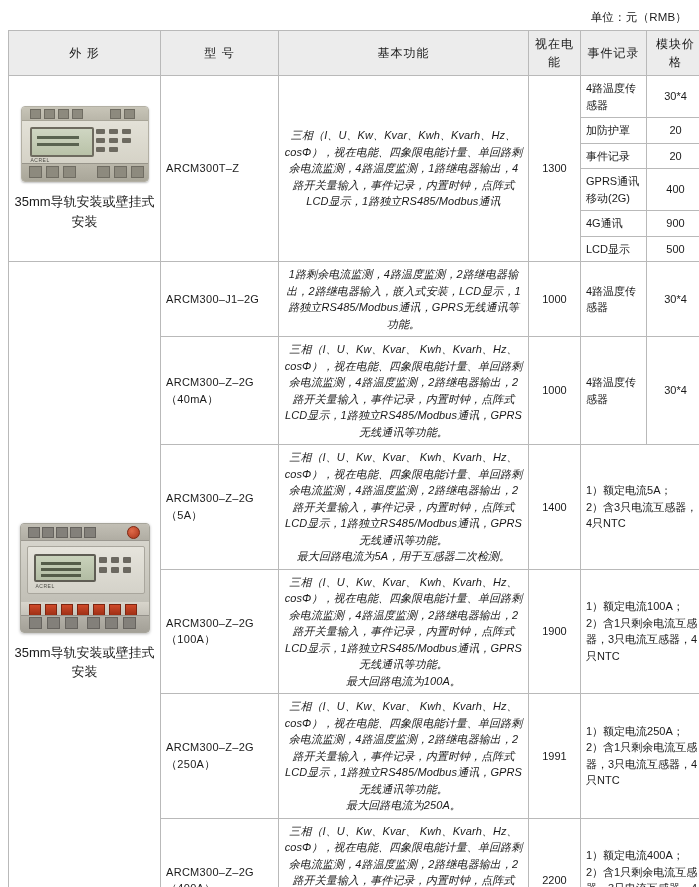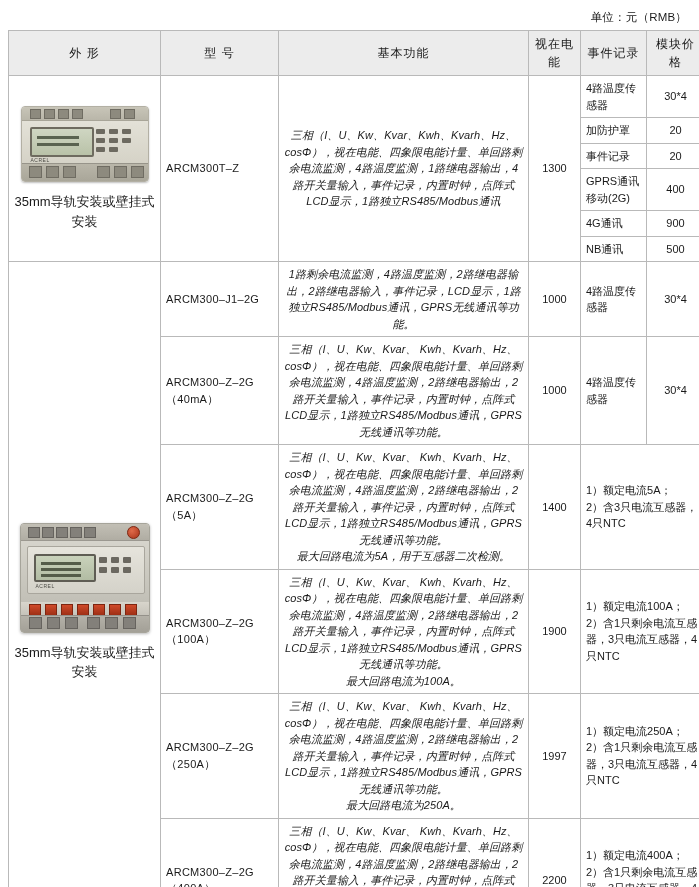--- a/index.html
+++ b/index.html
@@ -286,21 +286,21 @@
       </tr>
       <tr>
         <td class="opt-cell">GPRS通讯移动(2G)</td>
         <td class="mprice-cell">400</td>
       </tr>
       <tr>
         <td class="opt-cell">4G通讯</td>
         <td class="mprice-cell">900</td>
       </tr>
       <tr>
-        <td class="opt-cell">NB通讯</td>
+        <td class="opt-cell">LCD显示</td>
         <td class="mprice-cell">500</td>
       </tr>
 
       <tr>
         <td class="shape-cell" rowspan="6">
           <div class="device devB">
             <div class="btop"></div>
             <span class="bt" style="left:7px"></span>
             <span class="bt" style="left:21px"></span>
             <span class="bt" style="left:35px"></span>
@@ -333,21 +333,21 @@
                 <i style="left:26px"></i>
                 <i style="left:44px"></i>
               <i style="left:66px"></i>
                 <i style="left:84px"></i>
                 <i style="left:102px"></i>
             </div>
           </div>
           <div class="shape-caption">35mm导轨安装或壁挂式安装</div>
         </td>
         <td class="model-cell">ARCM300–J1–2G</td>
-        <td class="func-cell">1路剩余电流监测，4路温度监测，2路继电器输出，2路继电器输入，事件记录，LCD显示，1路独立RS485/Modbus通讯，GPRS无线通讯等功能。</td>
+        <td class="func-cell">1路剩余电流监测，4路温度监测，2路继电器输出，2路继电器输入，嵌入式安装，LCD显示，1路独立RS485/Modbus通讯，GPRS无线通讯等功能。</td>
         <td class="price-cell">1000</td>
         <td class="opt-cell">4路温度传感器</td>
         <td class="mprice-cell">30*4</td>
       </tr>
       <tr>
         <td class="model-cell">ARCM300–Z–2G<br>（40mA）</td>
         <td class="func-cell">三相（I、U、Kw、Kvar、 Kwh、Kvarh、Hz、cosΦ），视在电能、四象限电能计量、单回路剩余电流监测，4路温度监测，2路继电器输出，2路开关量输入，事件记录，内置时钟，点阵式LCD显示，1路独立RS485/Modbus通讯，GPRS无线通讯等功能。</td>
         <td class="price-cell">1000</td>
         <td class="opt-cell">4路温度传感器</td>
         <td class="mprice-cell">30*4</td>
@@ -360,21 +360,21 @@
       </tr>
       <tr>
         <td class="model-cell">ARCM300–Z–2G<br>（100A）</td>
         <td class="func-cell">三相（I、U、Kw、Kvar、 Kwh、Kvarh、Hz、cosΦ），视在电能、四象限电能计量、单回路剩余电流监测，4路温度监测，2路继电器输出，2路开关量输入，事件记录，内置时钟，点阵式LCD显示，1路独立RS485/Modbus通讯，GPRS无线通讯等功能。<br>最大回路电流为100A。</td>
         <td class="price-cell">1900</td>
         <td class="opt-cell" colspan="2">1）额定电流100A；<br>2）含1只剩余电流互感器，3只电流互感器，4只NTC</td>
       </tr>
       <tr>
         <td class="model-cell">ARCM300–Z–2G<br>（250A）</td>
         <td class="func-cell">三相（I、U、Kw、Kvar、 Kwh、Kvarh、Hz、cosΦ），视在电能、四象限电能计量、单回路剩余电流监测，4路温度监测，2路继电器输出，2路开关量输入，事件记录，内置时钟，点阵式LCD显示，1路独立RS485/Modbus通讯，GPRS无线通讯等功能。<br>最大回路电流为250A。</td>
-        <td class="price-cell">1997</td>
+        <td class="price-cell">1991</td>
         <td class="opt-cell" colspan="2">1）额定电流250A；<br>2）含1只剩余电流互感器，3只电流互感器，4只NTC</td>
       </tr>
       <tr>
         <td class="model-cell">ARCM300–Z–2G<br>（400A）</td>
         <td class="func-cell">三相（I、U、Kw、Kvar、 Kwh、Kvarh、Hz、cosΦ），视在电能、四象限电能计量、单回路剩余电流监测，4路温度监测，2路继电器输出，2路开关量输入，事件记录，内置时钟，点阵式LCD显示，1路独立RS485/Modbus通讯，GPRS无线通讯等功能。<br>最大回路电流为400A。</td>
         <td class="price-cell">2200</td>
         <td class="opt-cell" colspan="2">1）额定电流400A；<br>2）含1只剩余电流互感器，3只电流互感器，4只NTC</td>
       </tr>
     </tbody>
   </table>

